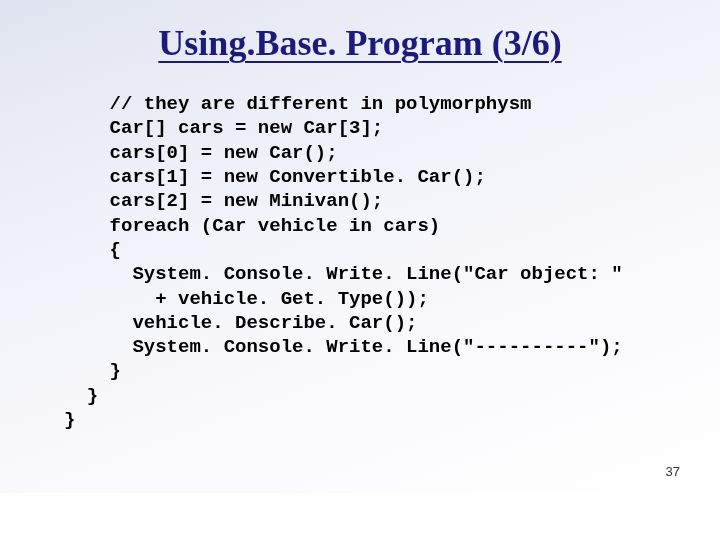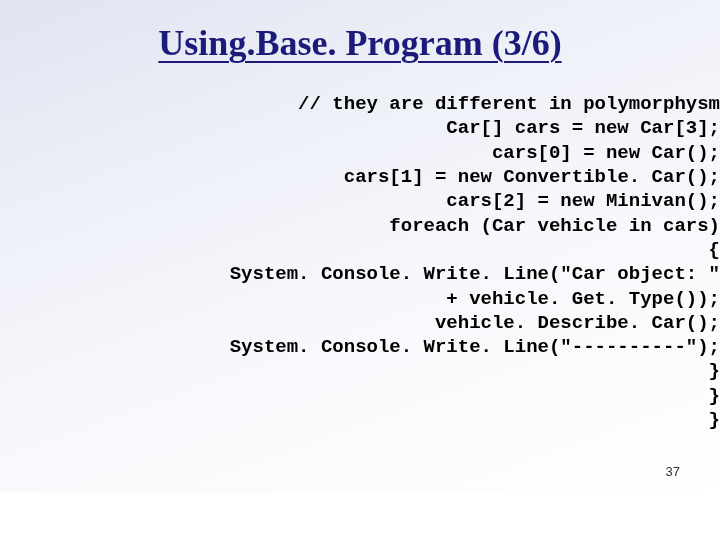--- a/index.html
+++ b/index.html
@@ -28,21 +28,20 @@
   }
   .code {
     font-family: "Courier New", Courier, monospace;
     font-weight: bold;
     font-size: 19px;
     color: #000;
     white-space: pre;
     margin-top: 28px;
     margin-left: 64px;
     line-height: 1.28;
-    text-align: right;
   }
   .pagenum {
     position: absolute;
     right: 40px;
     bottom: 14px;
     font-family: Arial, sans-serif;
     font-size: 13px;
     color: #333;
   }
 </style>

